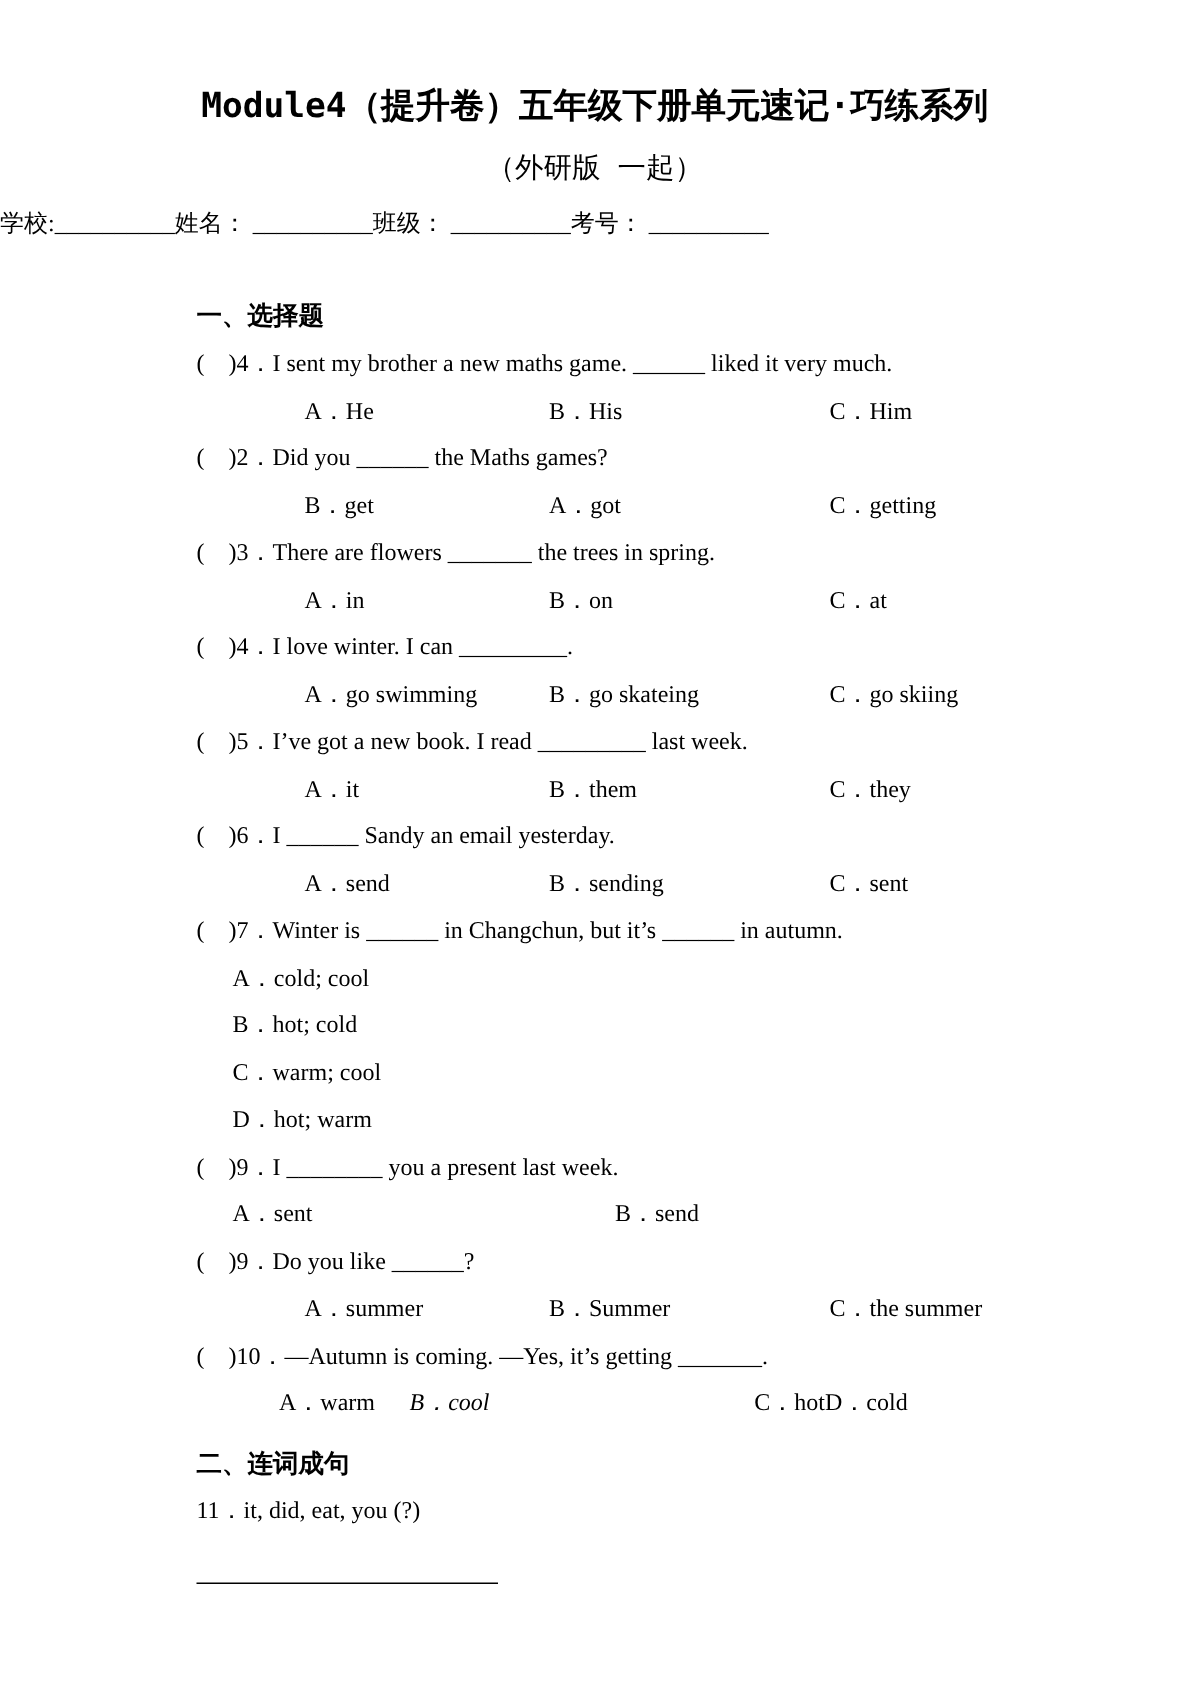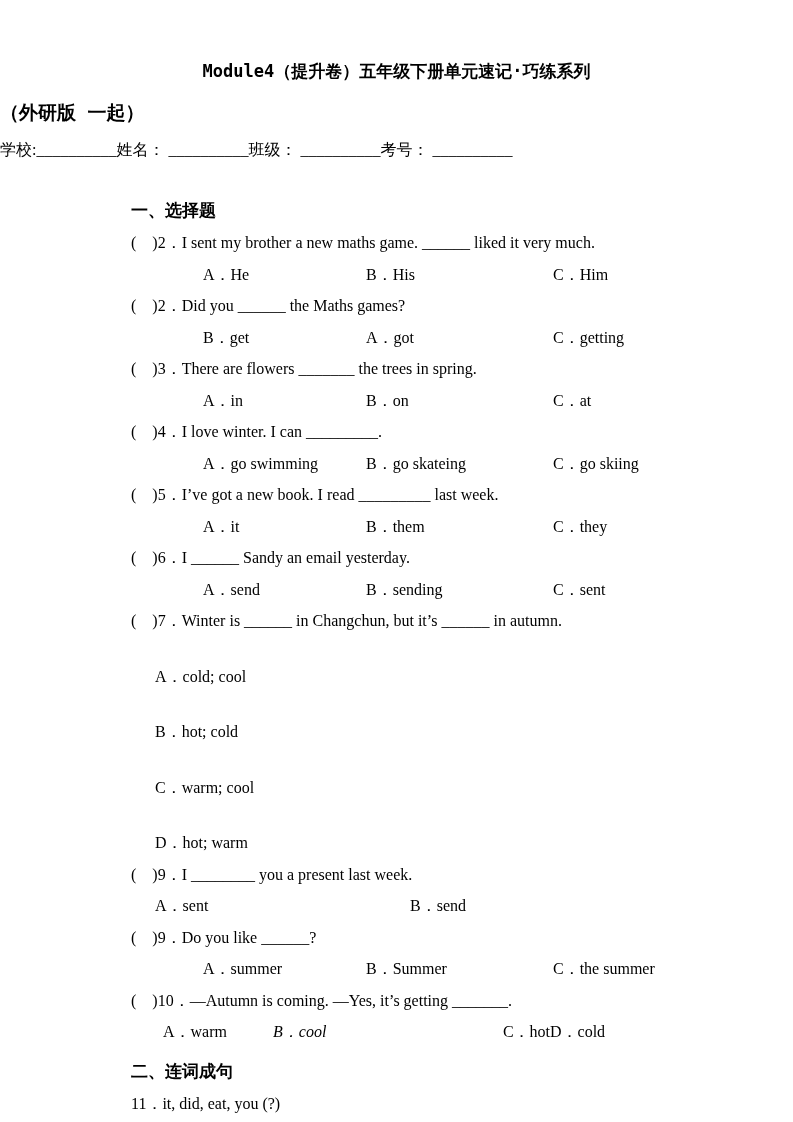--- a/index.html
+++ b/index.html
@@ -8,27 +8,27 @@
     width: 793px;
     height: 1122px;
     font-family: "Liberation Serif", serif;
     color: #000000;
     overflow: hidden;
   }
   .page { padding-top: 56px; }
   .title1 {
     text-align: center;
     font-weight: bold;
-    font-size: 17px;
+    font-size: 23px;
     line-height: 30px;
     font-family: "DejaVu Sans Mono", "Liberation Serif", monospace;
   }
   .title2 {
-    text-align: left;
-    font-weight: bold;
+    text-align: center;
+    font-weight: normal;
     font-size: 19px;
     line-height: 28px;
     margin-top: 12px;
     font-family: "DejaVu Sans Mono", "Liberation Serif", monospace;
   }
   .header-line {
     text-align: left;
     font-size: 16px;
     line-height: 31px;
     margin-top: 8px;
@@ -48,24 +48,24 @@
   .line {
     font-size: 16px;
     line-height: 31.5px;
     white-space: pre;
   }
   .opts { display: flex; padding-left: 24px; }
   .row3 span:nth-child(1) { width: 163px; margin-left: 48px; }
   .row3 span:nth-child(2) { width: 187px; }
   .row2 span:nth-child(1) { width: 255px; }
   .row4 { padding-left: 32px; }
-  .row4 span:nth-child(1) { width: 110px; }
+  .row4 span:nth-child(1) { width: 110px; text-align: center; }
   .row4 span:nth-child(2) { width: 137px; font-style: italic; }
   .row4 span:nth-child(3) { width: 140px; text-align: right; }
-  .stack-opt { padding-left: 24px; margin-top: 24px; }
+  .stack-opt { padding-left: 24px; }
   .answer-line {
     margin-top: 32px;
     width: 201px;
     border-bottom: 1px solid #000000;
     height: 1px;
   }
 </style>
 </head>
 <body>
 
@@ -73,21 +73,21 @@
 
   <div class="title1">Module4（提升卷）五年级下册单元速记·巧练系列</div>
   <div class="title2">（外研版 一起）</div>
 
   <div class="header-line"><span>学校:</span><span>__________</span><span>姓名：</span> <span>__________</span><span>班级：</span> <span>__________</span><span>考号：</span> <span>__________</span></div>
 
   <div class="content">
 
     <div class="section-heading">一、选择题</div>
 
-    <div class="line">(　)2．I sent my brother a new maths game. ______ liked it very much.</div>
+    <div class="line">(　)4．I sent my brother a new maths game. ______ liked it very much.</div>
     <div class="line opts row3">
       <span>A．He</span>
       <span>B．His</span>
       <span>C．Him</span>
     </div>
 
     <div class="line">(　)2．Did you ______ the Maths games?</div>
     <div class="line opts row3">
       <span>B．get</span>
       <span>A．got</span>

